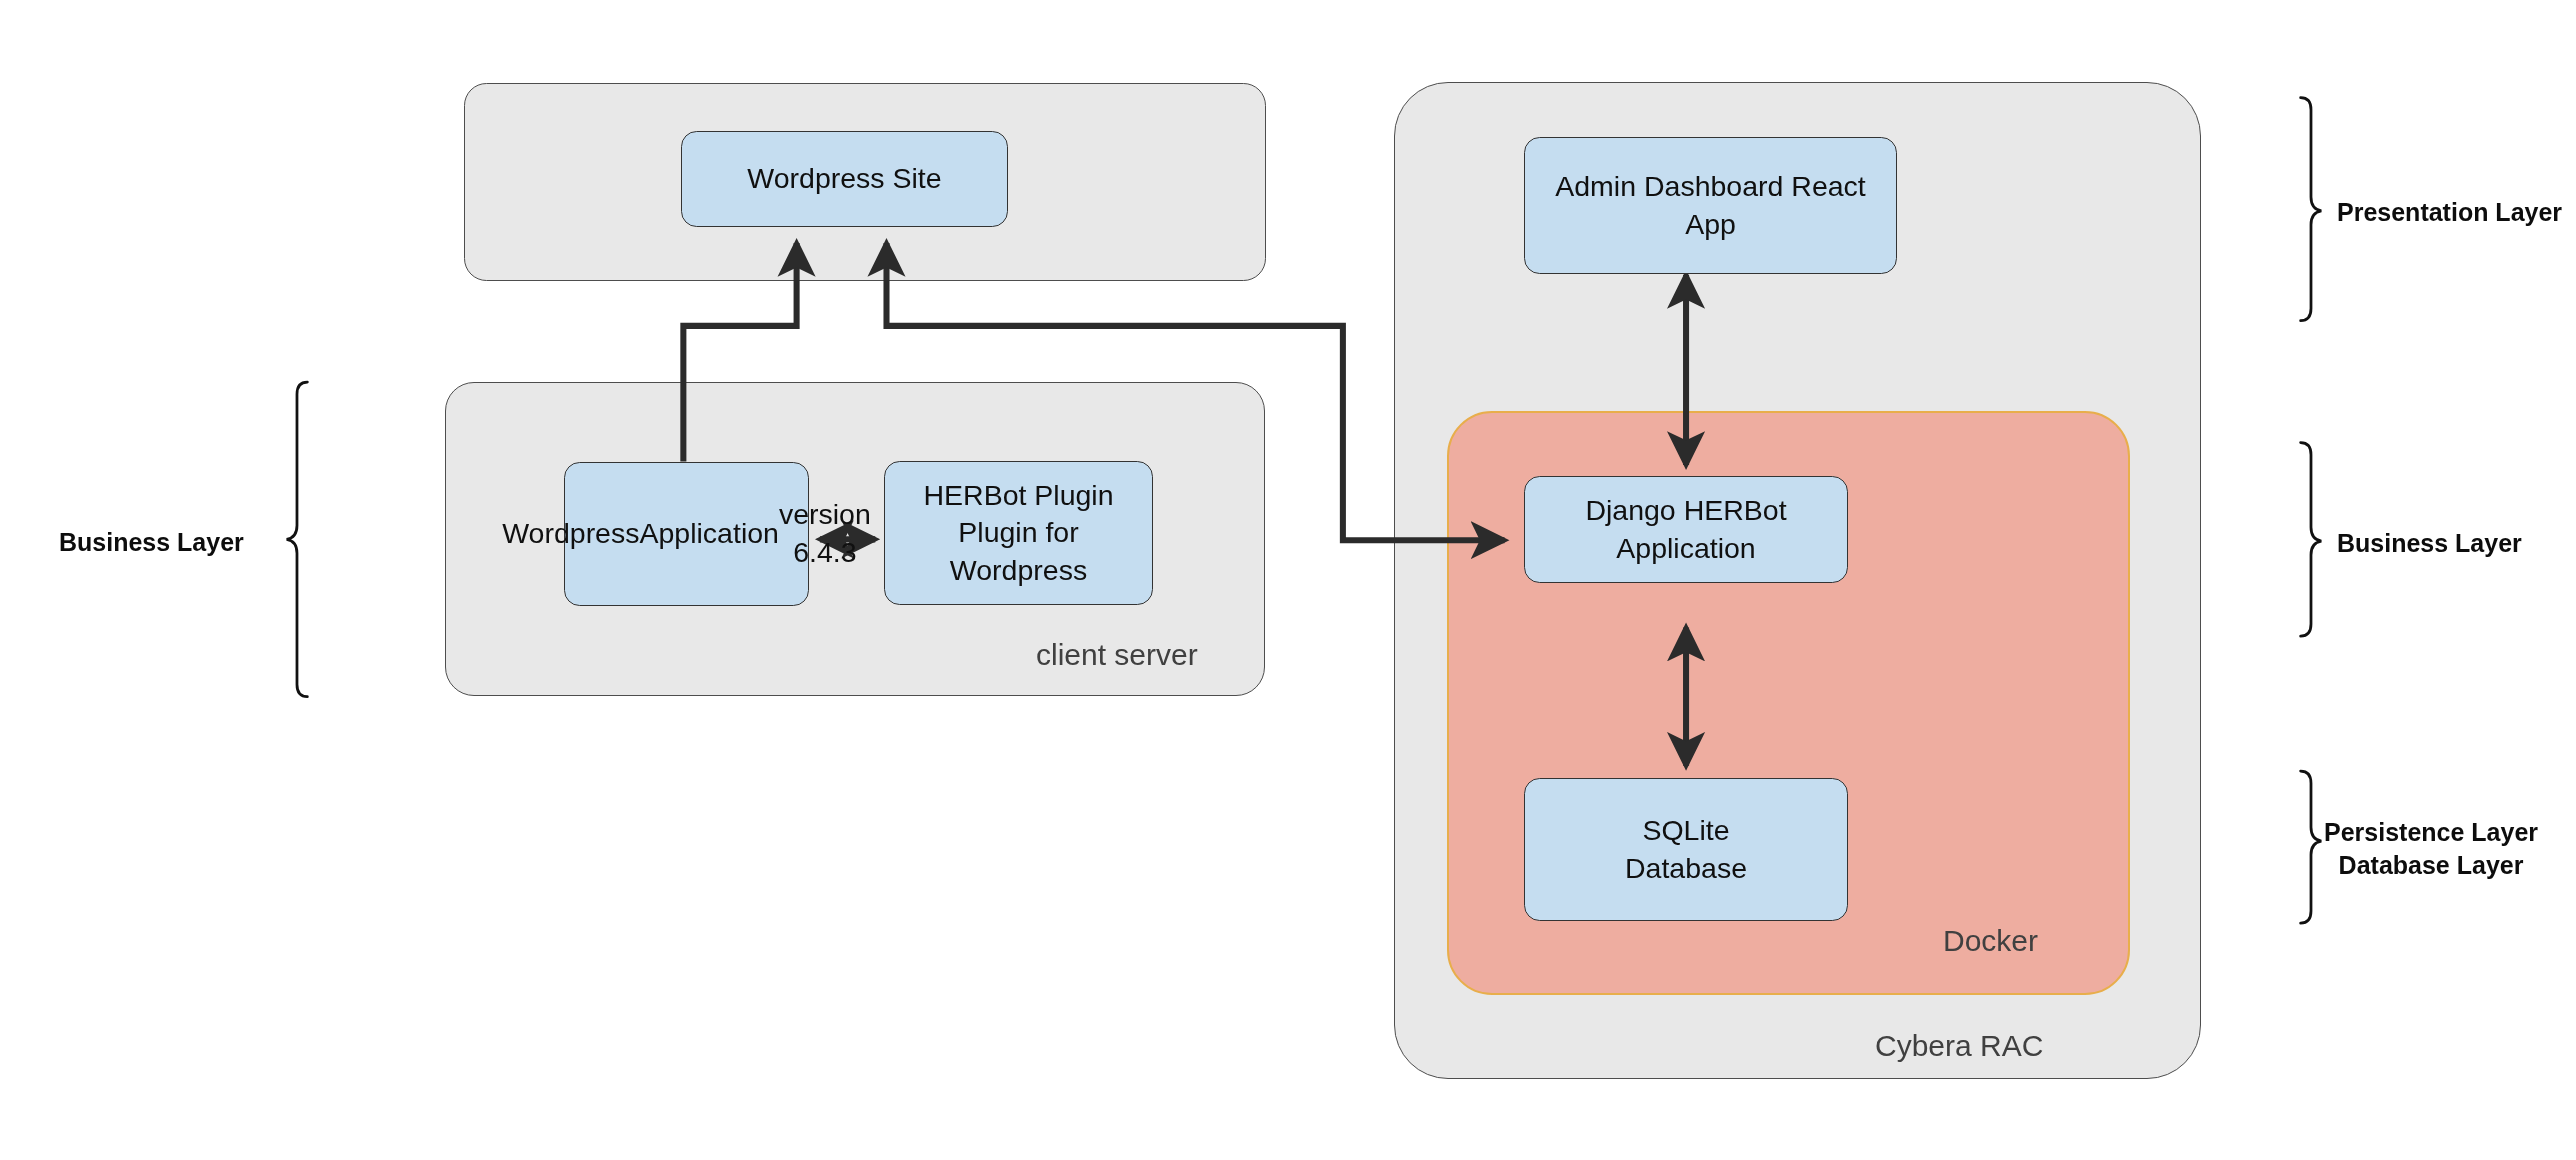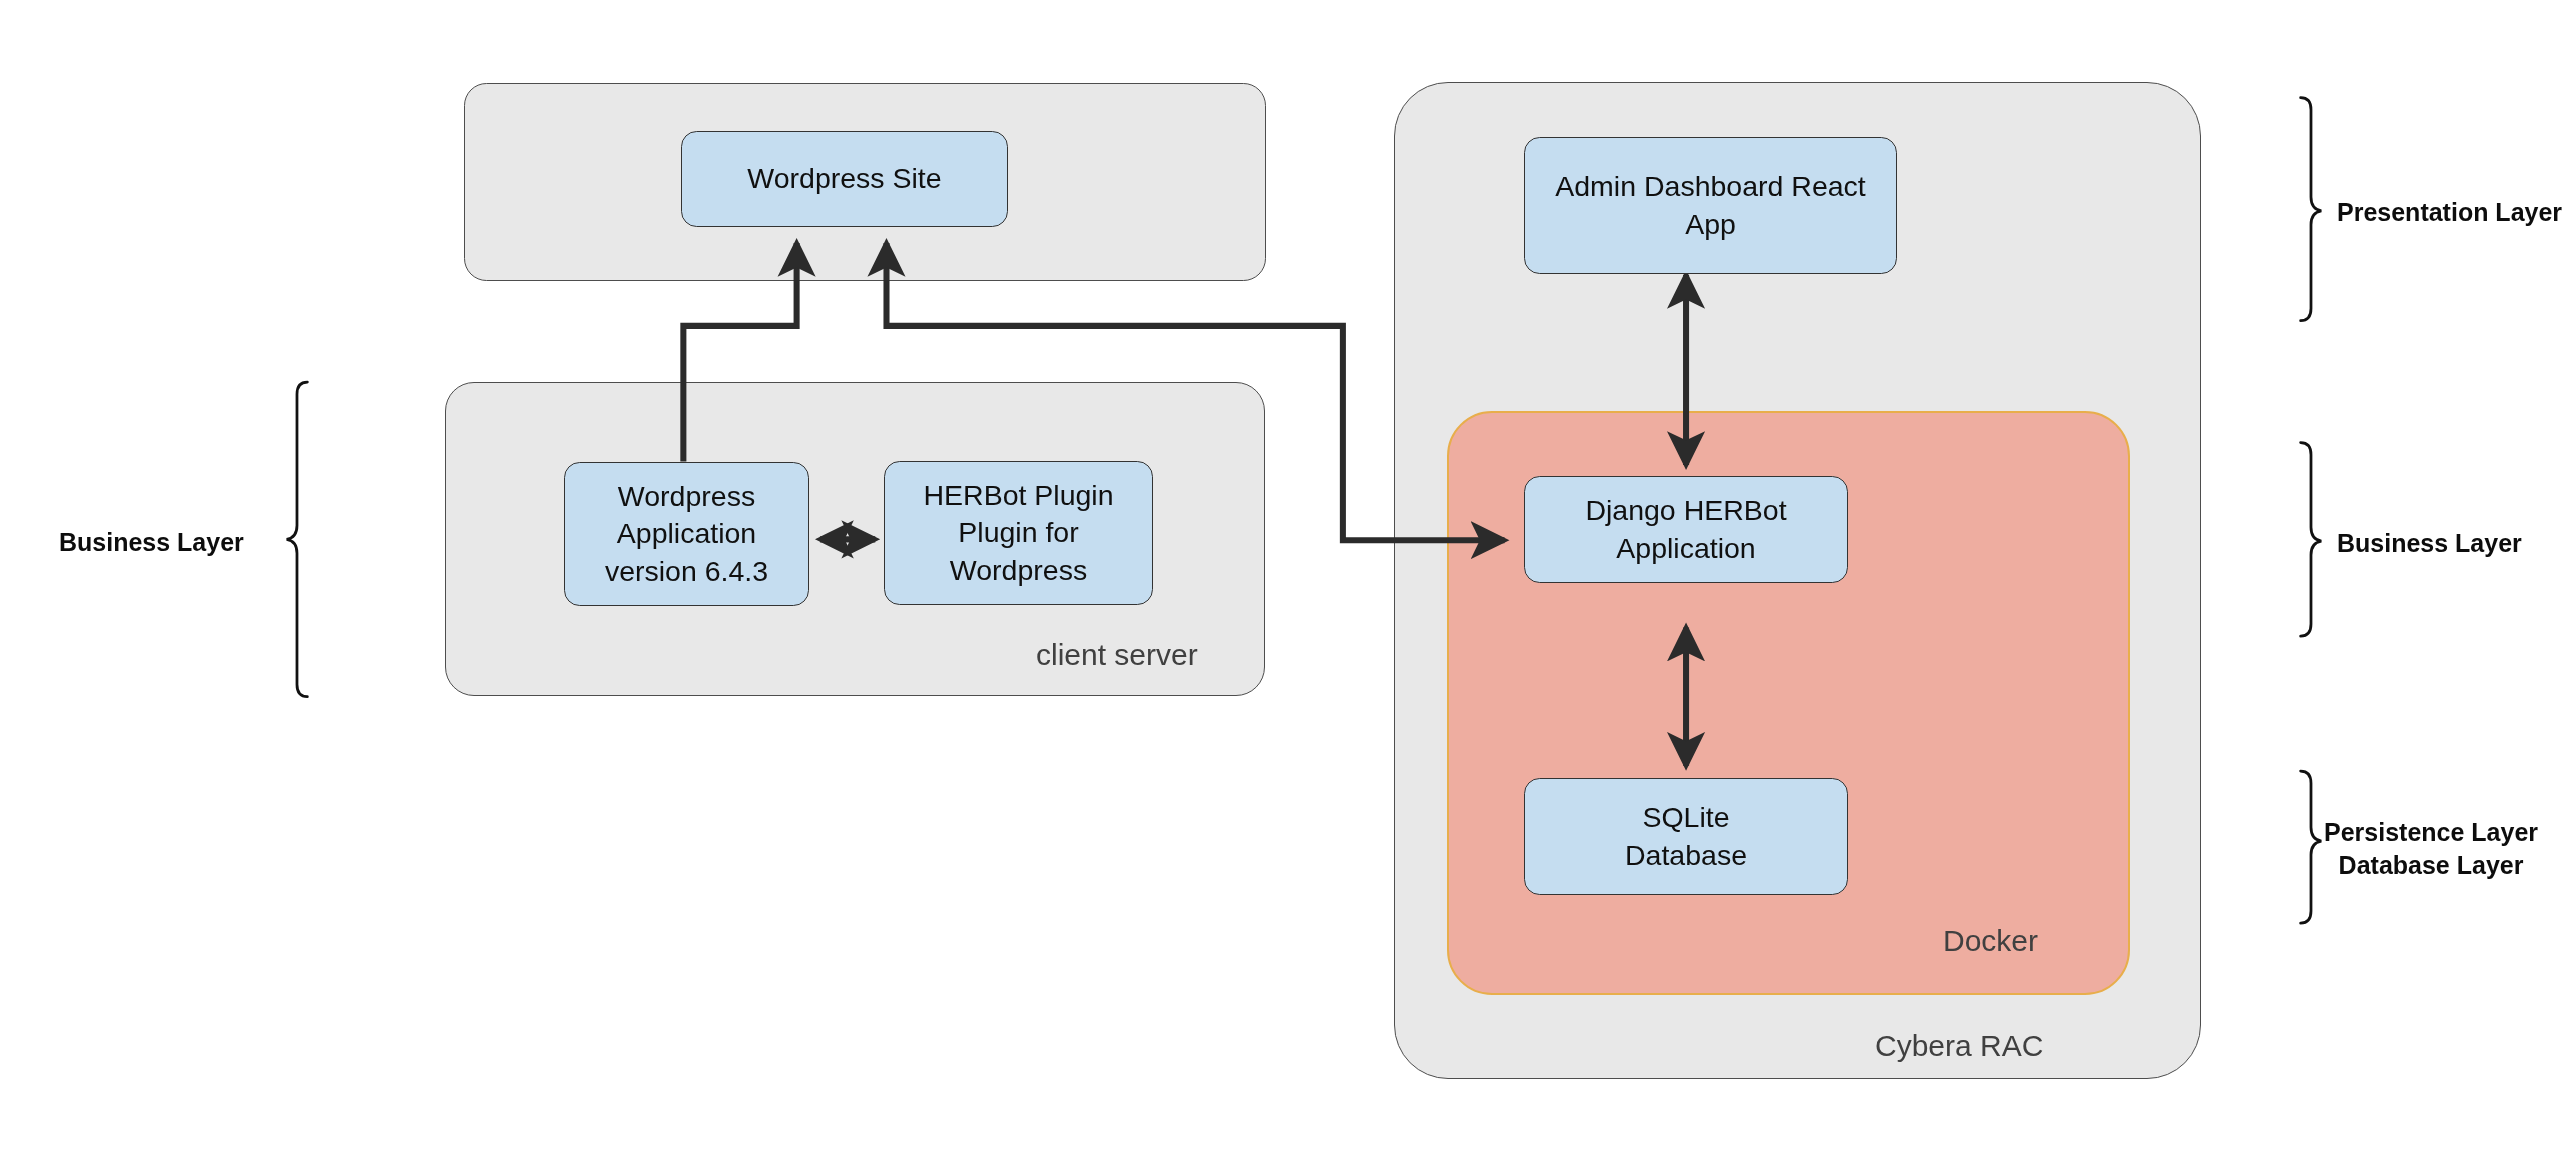--- a/index.html
+++ b/index.html
@@ -132,42 +132,42 @@
       <path d="M 2661 512 q 12 0 12 14 L 2673 610 q 0 14 12 16 q -12 2 -12 16 L 2673 722 q 0 14 -12 14"></path>
 
       <path d="M 2661 892 q 12 0 12 14 L 2673 957 q 0 14 12 16 q -12 2 -12 16 L 2673 1054 q 0 14 -12 14"></path>
     </g>
   </svg>
 
   <div class="node" style="left:681px; top:131px; width:327px; height:96px;">
     <span>Wordpress Site</span>
   </div>
 
-  <div class="node" style="left:564px; top:462px; width:245px; height:144px; flex-direction:column;">
+  <div class="node" style="left:564px; top:462px; width:245px; height:144px; flex-direction:row;">
     <span>Wordpress</span>
     <span>Application</span>
     <span>version 6.4.3</span>
   </div>
 
   <div class="node" style="left:884px; top:461px; width:269px; height:144px; flex-direction:column;">
     <span>HERBot Plugin</span>
     <span>Plugin for Wordpress</span>
   </div>
 
   <div class="node" style="left:1524px; top:137px; width:373px; height:137px; flex-direction:column;">
     <span>Admin Dashboard React</span>
     <span>App</span>
   </div>
 
   <div class="node" style="left:1524px; top:476px; width:324px; height:107px; flex-direction:column;">
     <span>Django HERBot</span>
     <span>Application</span>
   </div>
 
-  <div class="node" style="left:1524px; top:778px; width:324px; height:117px; flex-direction:column;">
+  <div class="node" style="left:1524px; top:778px; width:324px; height:143px; flex-direction:column;">
     <span>SQLite</span>
     <span>Database</span>
   </div>
 
   <div class="layer-label" style="left:59px; top:526px;">Business Layer</div>
 
   <div class="layer-label" style="left:2337px; top:196px;">Presentation Layer</div>
 
   <div class="layer-label" style="left:2337px; top:527px;">Business Layer</div>
 

